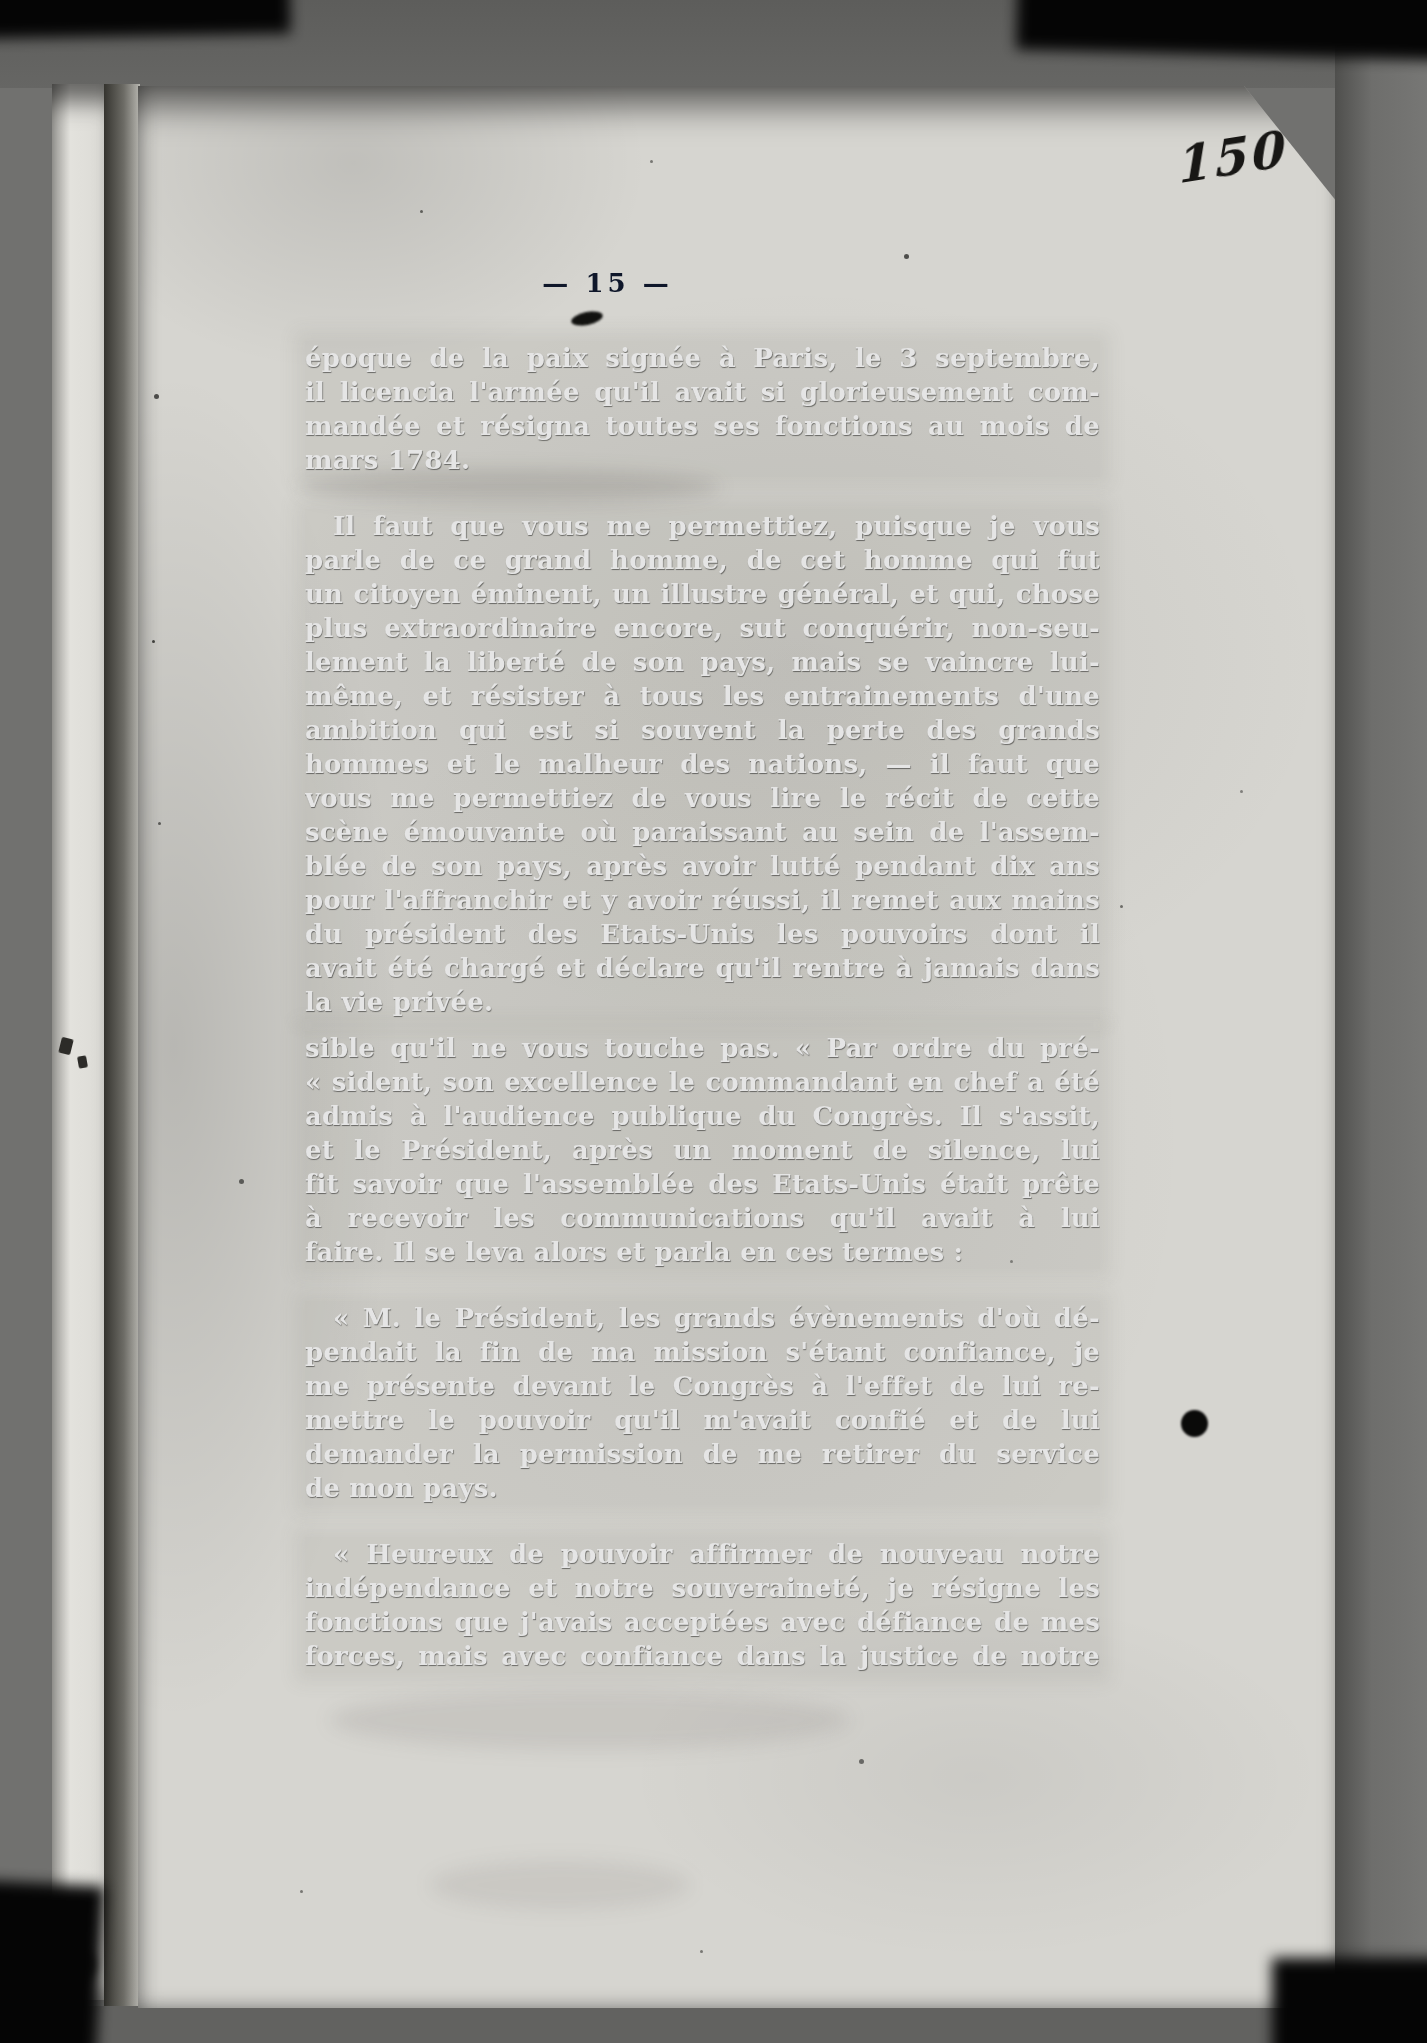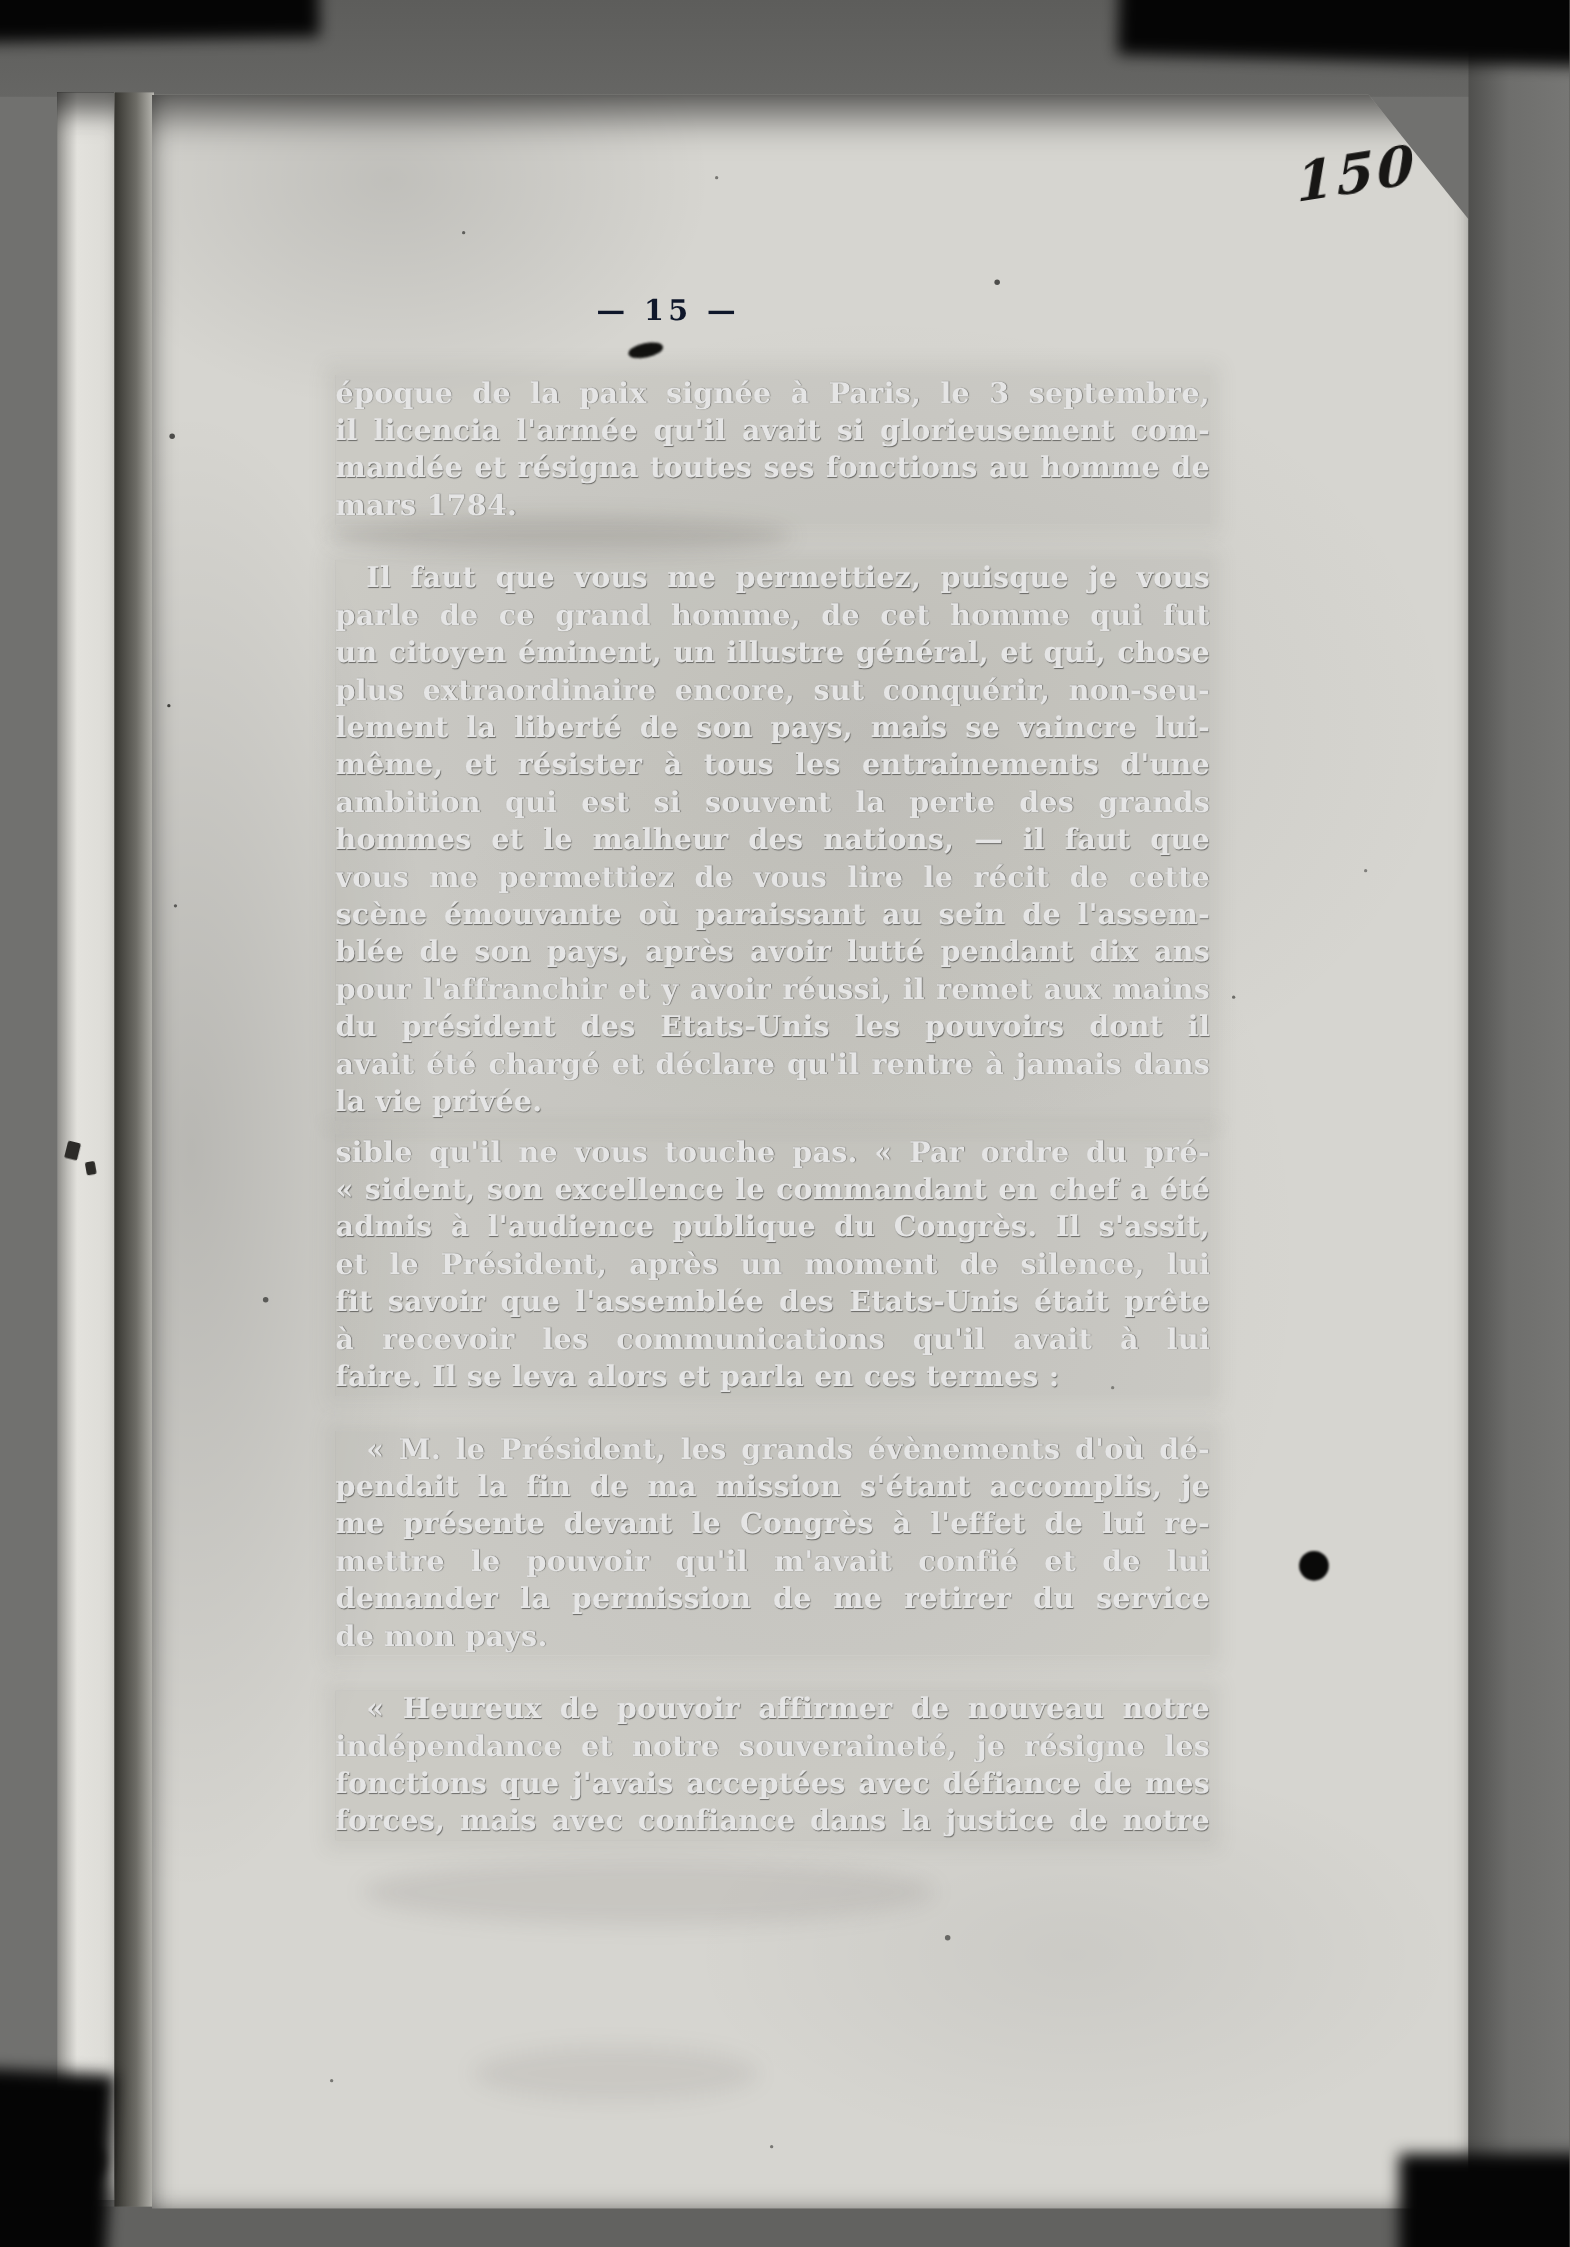--- a/index.html
+++ b/index.html
@@ -123,21 +123,21 @@
   <div class="handwritten">150</div>
 
   <div class="page-number">— 15 —</div>
 
   <div class="ink-smudge"></div>
 
   <div class="text-block">
       <div class="para">
         <div class="line">époque de la paix signée à Paris, le 3 septembre,</div>
         <div class="line">il licencia l'armée qu'il avait si glorieusement com-</div>
-        <div class="line">mandée et résigna toutes ses fonctions au homme de</div>
+        <div class="line">mandée et résigna toutes ses fonctions au mois de</div>
         <div class="line last">mars 1784.</div>
       </div>
       <div class="para">
         <div class="line indent">Il faut que vous me permettiez, puisque je vous</div>
         <div class="line">parle de ce grand homme, de cet homme qui fut</div>
         <div class="line">un citoyen éminent, un illustre général, et qui, chose</div>
         <div class="line">plus extraordinaire encore, sut conquérir, non-seu-</div>
         <div class="line">lement la liberté de son pays, mais se vaincre lui-</div>
         <div class="line">même, et résister à tous les entrainements d'une</div>
         <div class="line">ambition qui est si souvent la perte des grands</div>
@@ -154,21 +154,21 @@
         <div class="line">sible qu'il ne vous touche pas. « Par ordre du pré-</div>
         <div class="line">« sident, son excellence le commandant en chef a été</div>
         <div class="line">admis à l'audience publique du Congrès. Il s'assit,</div>
         <div class="line">et le Président, après un moment de silence, lui</div>
         <div class="line">fit savoir que l'assemblée des Etats-Unis était prête</div>
         <div class="line">à recevoir les communications qu'il avait à lui</div>
         <div class="line last">faire. Il se leva alors et parla en ces termes :</div>
       </div>
       <div class="para">
         <div class="line indent">« M. le Président, les grands évènements d'où dé-</div>
-        <div class="line">pendait la fin de ma mission s'étant accomplis, je</div>
+        <div class="line">pendait la fin de ma mission s'étant confiance, je</div>
         <div class="line">me présente devant le Congrès à l'effet de lui re-</div>
         <div class="line">mettre le pouvoir qu'il m'avait confié et de lui</div>
         <div class="line">demander la permission de me retirer du service</div>
         <div class="line last">de mon pays.</div>
       </div>
       <div class="para">
         <div class="line indent">« Heureux de pouvoir affirmer de nouveau notre</div>
         <div class="line">indépendance et notre souveraineté, je résigne les</div>
         <div class="line">fonctions que j'avais acceptées avec défiance de mes</div>
         <div class="line">forces, mais avec confiance dans la justice de notre</div>

